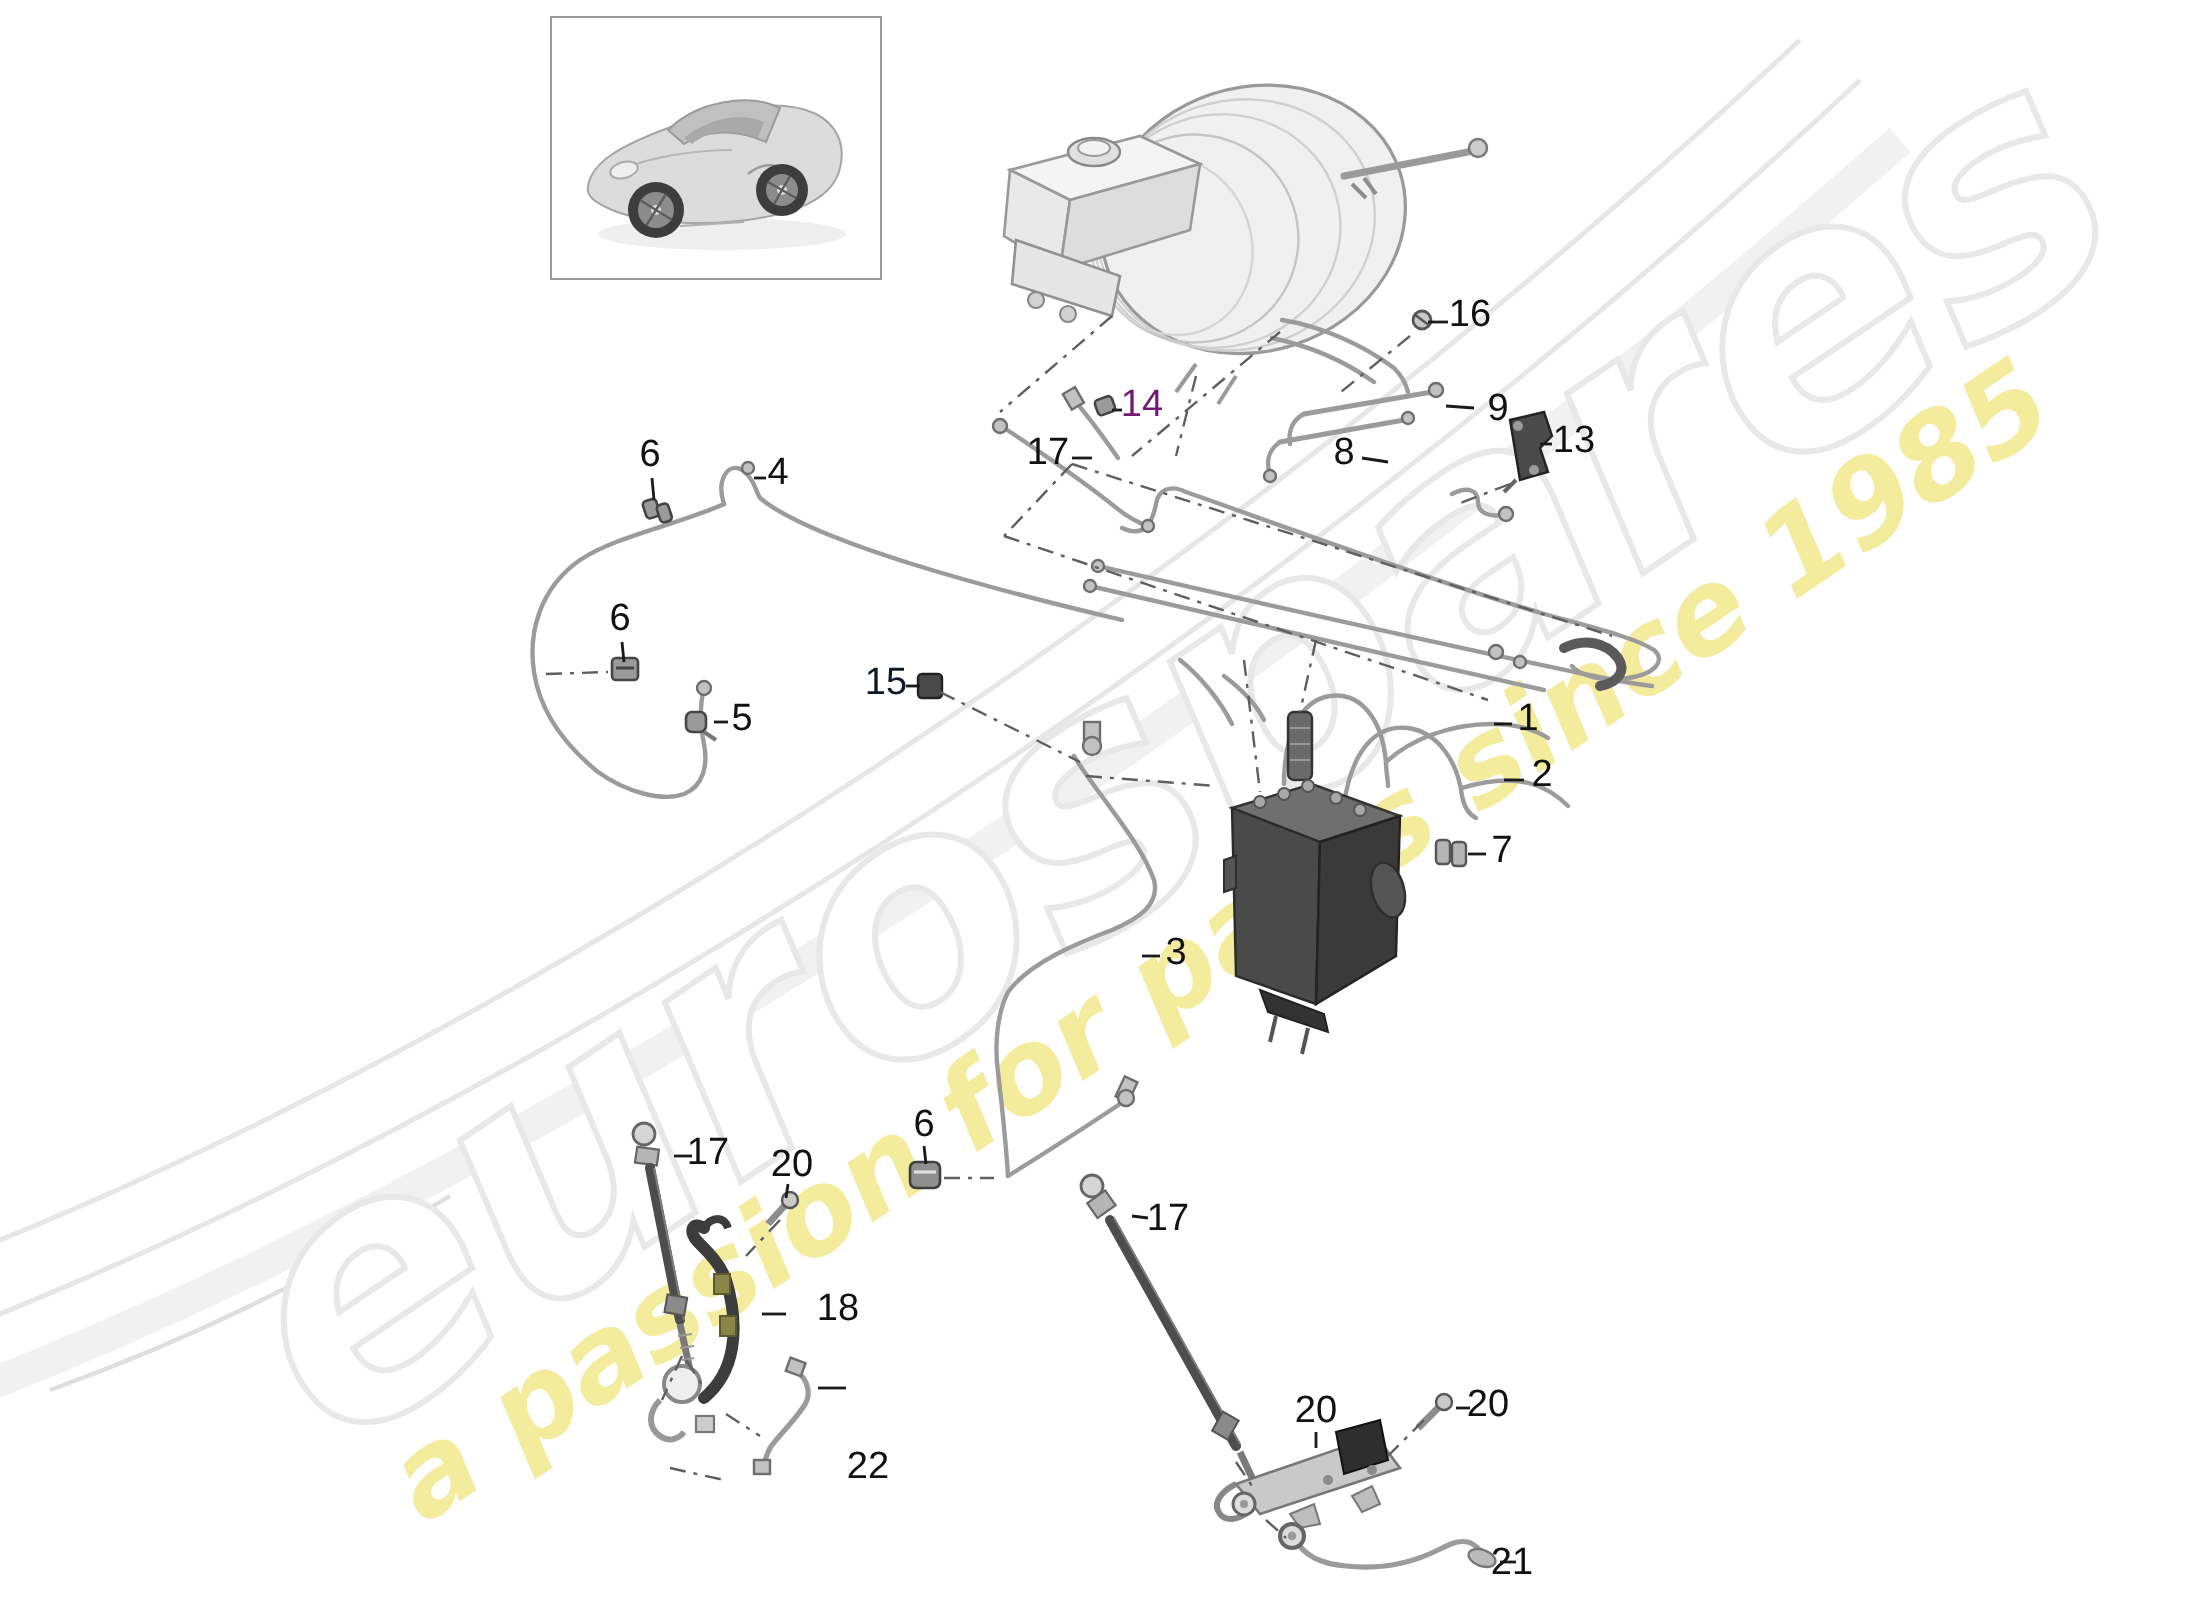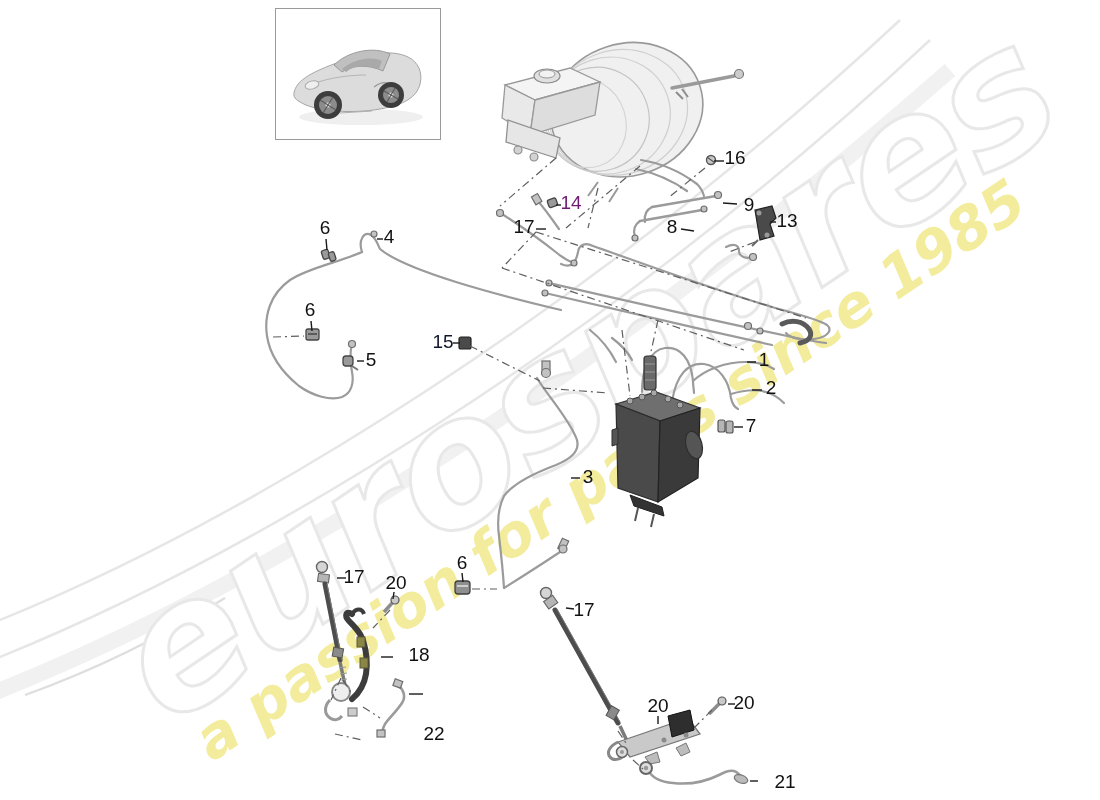--- a/index.html
+++ b/index.html
@@ -285,21 +285,21 @@
       <div class="callout" style="left: 751px; top: 426px; color: rgb(17, 17, 17);">7</div>
       <div class="callout" style="left: 588px; top: 477px; color: rgb(17, 17, 17);">3</div>
       <div class="callout" style="left: 354px; top: 577px; color: rgb(17, 17, 17);">17</div>
       <div class="callout" style="left: 396px; top: 583px; color: rgb(17, 17, 17);">20</div>
       <div class="callout" style="left: 403px; top: 655px; color: rgb(17, 17, 17); margin-left: 16px;">18</div>
       <div class="callout" style="left: 434px; top: 694px; color: rgb(17, 17, 17); margin-top: 40px;">22</div>
       <div class="callout" style="left: 462px; top: 563px; color: rgb(17, 17, 17);">6</div>
       <div class="callout" style="left: 584px; top: 610px; color: rgb(17, 17, 17);">17</div>
       <div class="callout" style="left: 658px; top: 706px; color: rgb(17, 17, 17);">20</div>
       <div class="callout" style="left: 744px; top: 703px; color: rgb(17, 17, 17);">20</div>
-      <div class="callout" style="left: 785px; top: 782px; color: rgb(17, 17, 17);">21</div>
+      <div class="callout" style="left: 756px; top: 782px; color: rgb(17, 17, 17);">21</div>
     </div>
 
   <div class="car-box">
     <svg width="166" height="132" viewBox="0 0 166 132">
       <ellipse cx="85" cy="108" rx="62" ry="8" fill="#efefef"></ellipse>
       <path d="M18,84 C20,72 34,64 58,55 C86,44 116,40 132,48 C142,53 147,63 144,75 C141,88 128,96 104,100 C76,105 44,102 30,96 C21,92 17,89 18,84 Z" fill="#dcdcdc" stroke="#a5a5a5" stroke-width="1"></path>
       <path d="M58,56 C72,42 98,37 114,45 L107,62 C92,55 76,56 66,63 Z" fill="#c0c0c0" stroke="#9a9a9a" stroke-width="1"></path>
       <path d="M66,60 C78,50 95,47 106,52 L103,60 C90,55 78,56 70,63 Z" fill="#a9a9a9"></path>
       <path d="M30,78 C45,70 70,66 90,66" stroke="#b5b5b5" fill="none" stroke-width="1"></path>
       <ellipse cx="36" cy="76" rx="7" ry="4" transform="rotate(-15 36 76)" fill="#efefef" stroke="#aaa" stroke-width="1"></ellipse>

